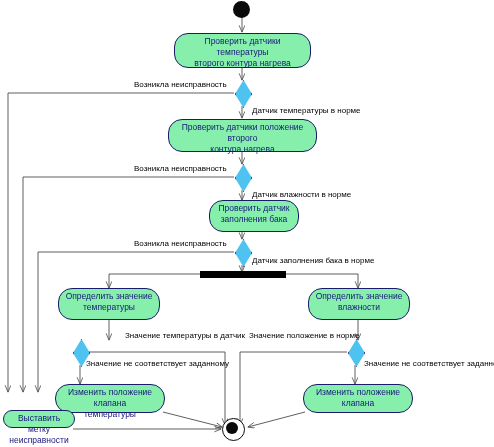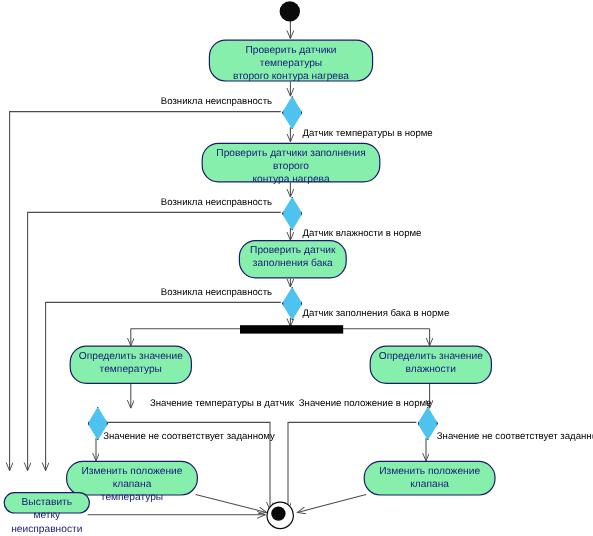--- a/index.html
+++ b/index.html
@@ -90,30 +90,30 @@
       <span>второго контура нагрева</span>
     </span>
   </div>
 
   <div class="diamond" style="left:235px;top:80px;"></div>
   <div class="elabel" style="left:134px;top:80px;">Возникла неисправность</div>
   <div class="elabel" style="left:252px;top:106px;text-align:right;">Датчик температуры в норме</div>
 
   <div class="node" style="left:168px;top:119px;width:149px;height:33px;">
     <span>
-      <span>Проверить датчики заполнения второго</span>
+      <span>Проверить датчики положение второго</span>
       <span>контура нагрева</span>
     </span>
   </div>
 
   <div class="diamond" style="left:235px;top:164px;"></div>
   <div class="elabel" style="left:134px;top:164px;">Возникла неисправность</div>
   <div class="elabel" style="left:252px;top:190px;">Датчик влажности в норме</div>
 
-  <div class="node" style="left:199px;top:200px;width:90px;height:32px;">
+  <div class="node" style="left:209px;top:200px;width:90px;height:32px;">
     <span>
       <span>Проверить датчик</span>
       <span>заполнения бака</span>
     </span>
   </div>
 
   <div class="diamond" style="left:235px;top:239px;"></div>
   <div class="elabel" style="left:134px;top:239px;">Возникла неисправность</div>
   <div class="elabel" style="left:252px;top:256px;">Датчик заполнения бака в норме</div>
 

